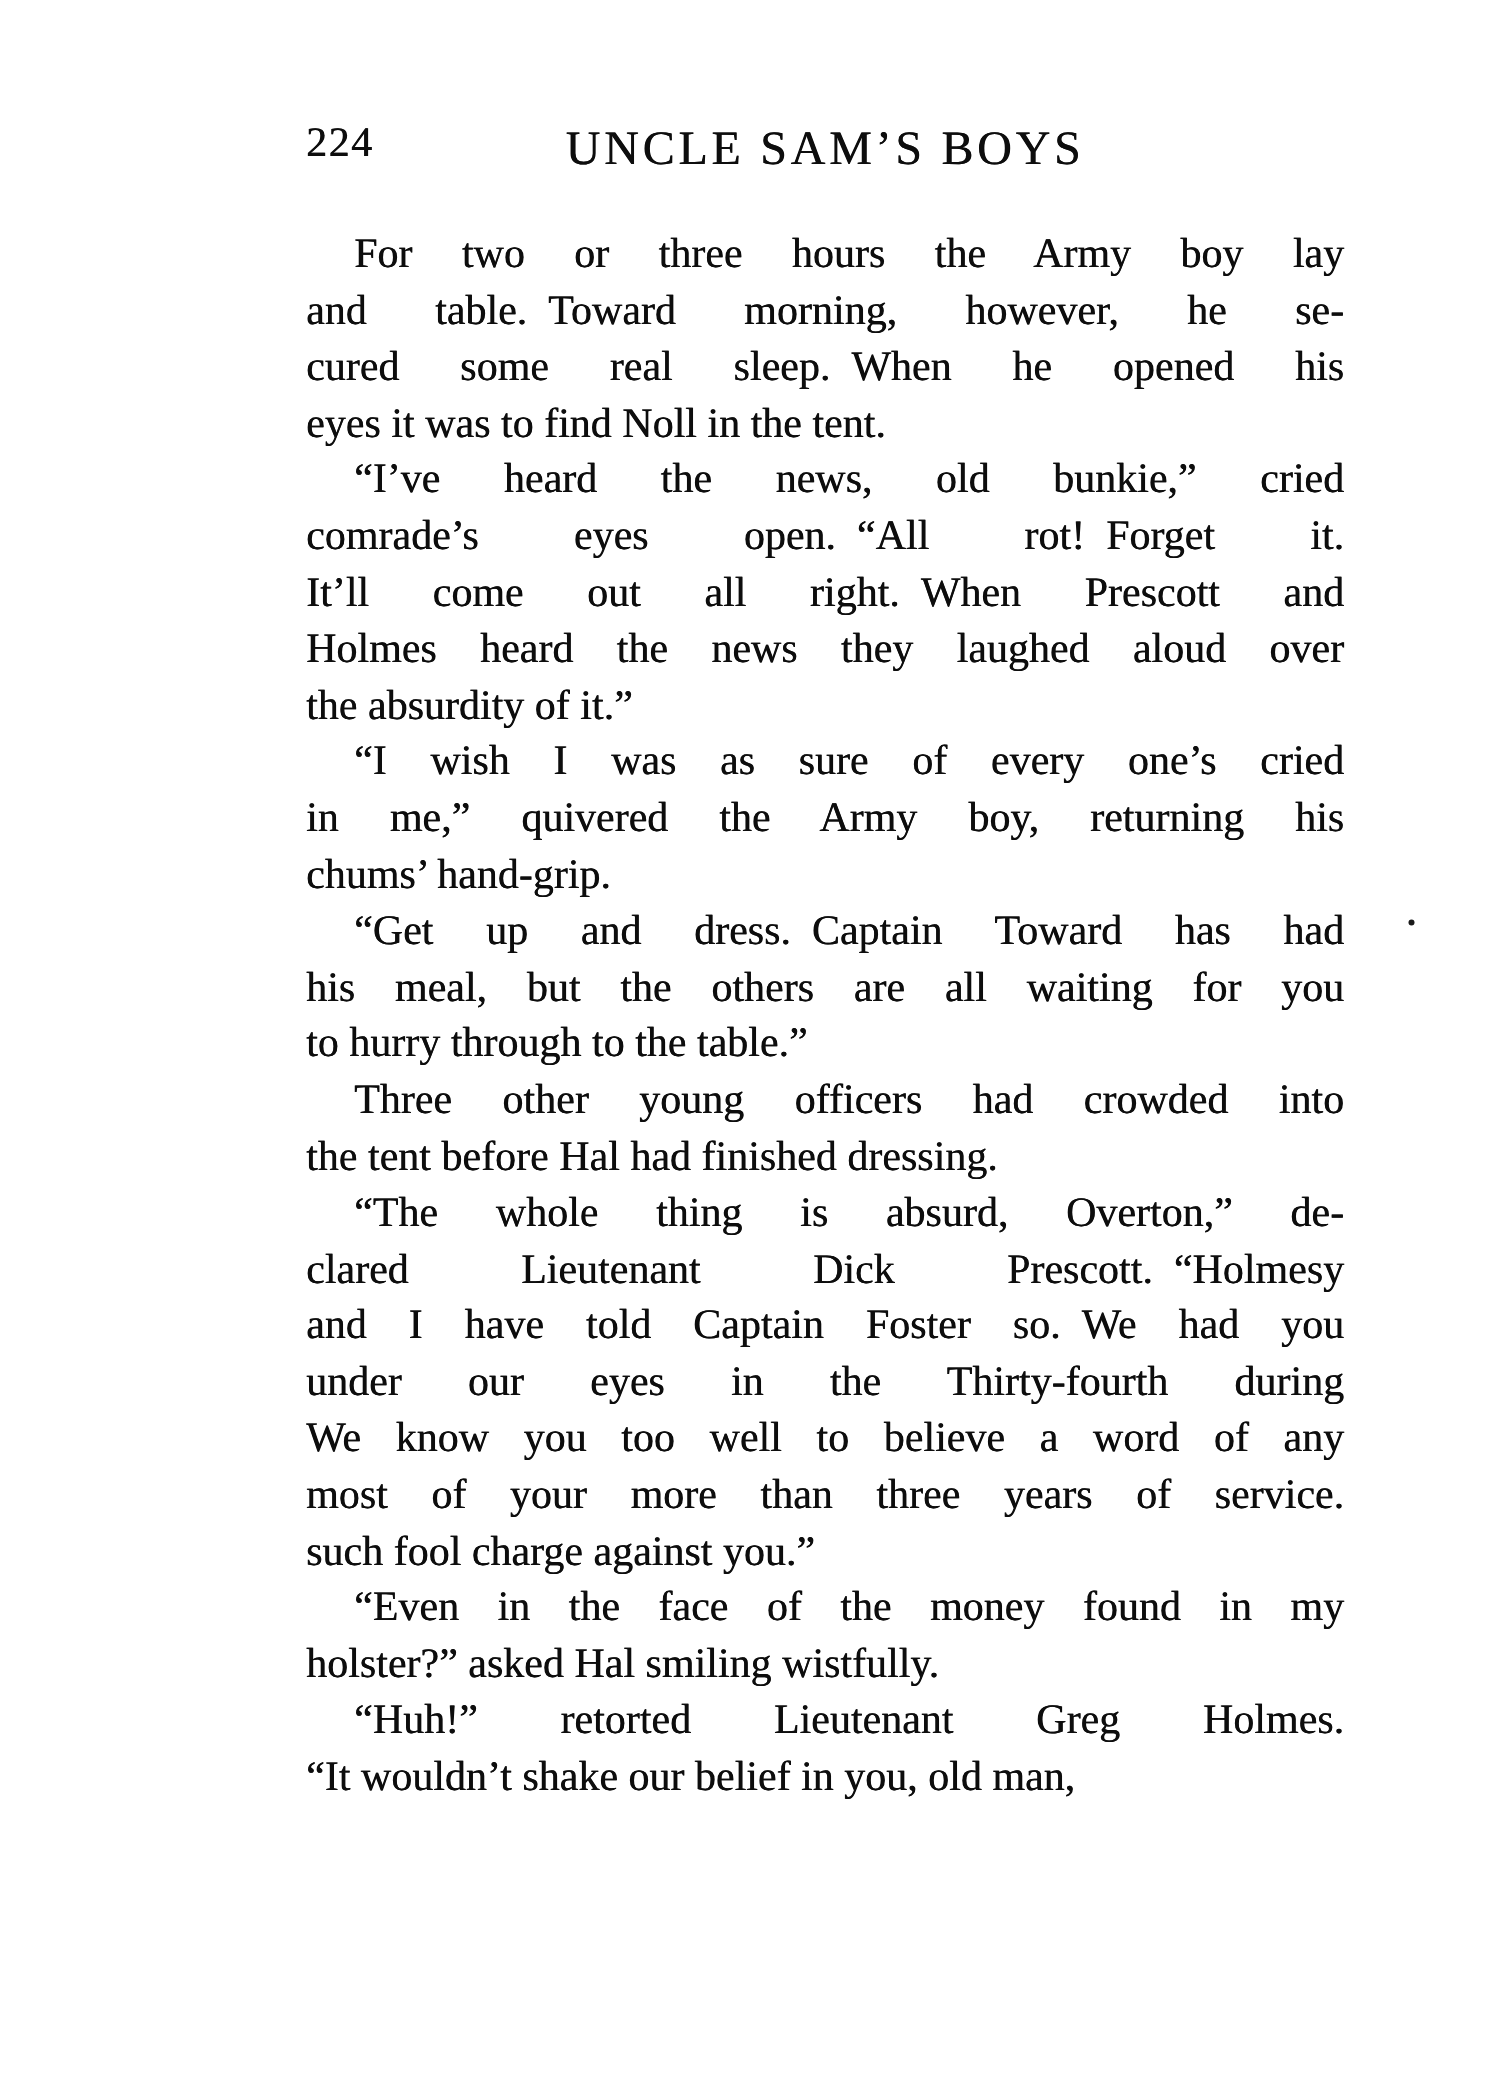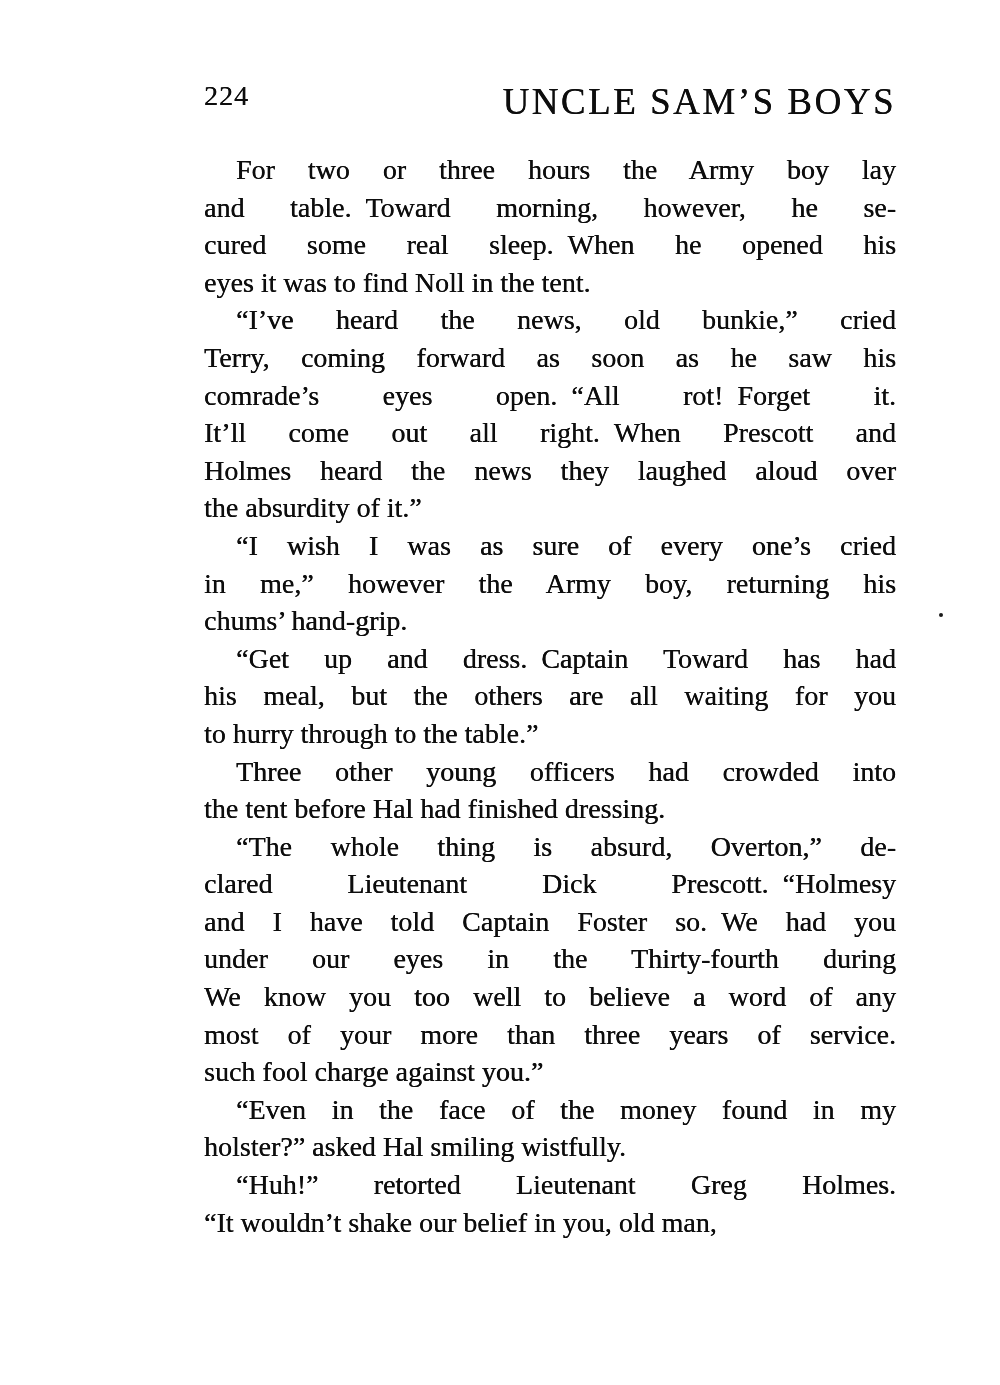--- a/index.html
+++ b/index.html
@@ -26,22 +26,22 @@
   }
   .page-number {
     position: absolute;
     left: 0;
     top: 0;
     font-size: 28px;
     letter-spacing: 1px;
     text-shadow: 0.3px 0 0 currentColor;
   }
   .running-head {
-    text-align: right;
-    font-size: 37px;
+    text-align: center;
+    font-size: 32px;
     letter-spacing: 2.5px;
     text-shadow: 0.3px 0 0 currentColor;
   }
   .body-text {
     position: absolute;
     top: 151px;
     left: 204px;
     width: 692px;
   }
   .line {
@@ -77,29 +77,28 @@
   </div>
   <div class="body-text" id="body-text">
       <div class="para">
         <div class="line first">For two or three hours the Army boy lay</div>
         <div class="line">and table. Toward morning, however, he se-</div>
         <div class="line">cured some real sleep. When he opened his</div>
         <div class="line last">eyes it was to find Noll in the tent.</div>
       </div>
       <div class="para">
         <div class="line first">“I’ve heard the news, old bunkie,” cried</div>
-        <div class="line">Terry, coming forward as soon as he saw his</div>
         <div class="line">comrade’s eyes open. “All rot! Forget it.</div>
         <div class="line">It’ll come out all right. When Prescott and</div>
         <div class="line">Holmes heard the news they laughed aloud over</div>
         <div class="line last">the absurdity of it.”</div>
       </div>
       <div class="para">
         <div class="line first">“I wish I was as sure of every one’s cried</div>
-        <div class="line">in me,” however the Army boy, returning his</div>
+        <div class="line">in me,” quivered the Army boy, returning his</div>
         <div class="line last">chums’ hand-grip.</div>
       </div>
       <div class="para">
         <div class="line first">“Get up and dress. Captain Toward has had</div>
         <div class="line">his meal, but the others are all waiting for you</div>
         <div class="line last">to hurry through to the table.”</div>
       </div>
       <div class="para">
         <div class="line first">Three other young officers had crowded into</div>
         <div class="line last">the tent before Hal had finished dressing.</div>

